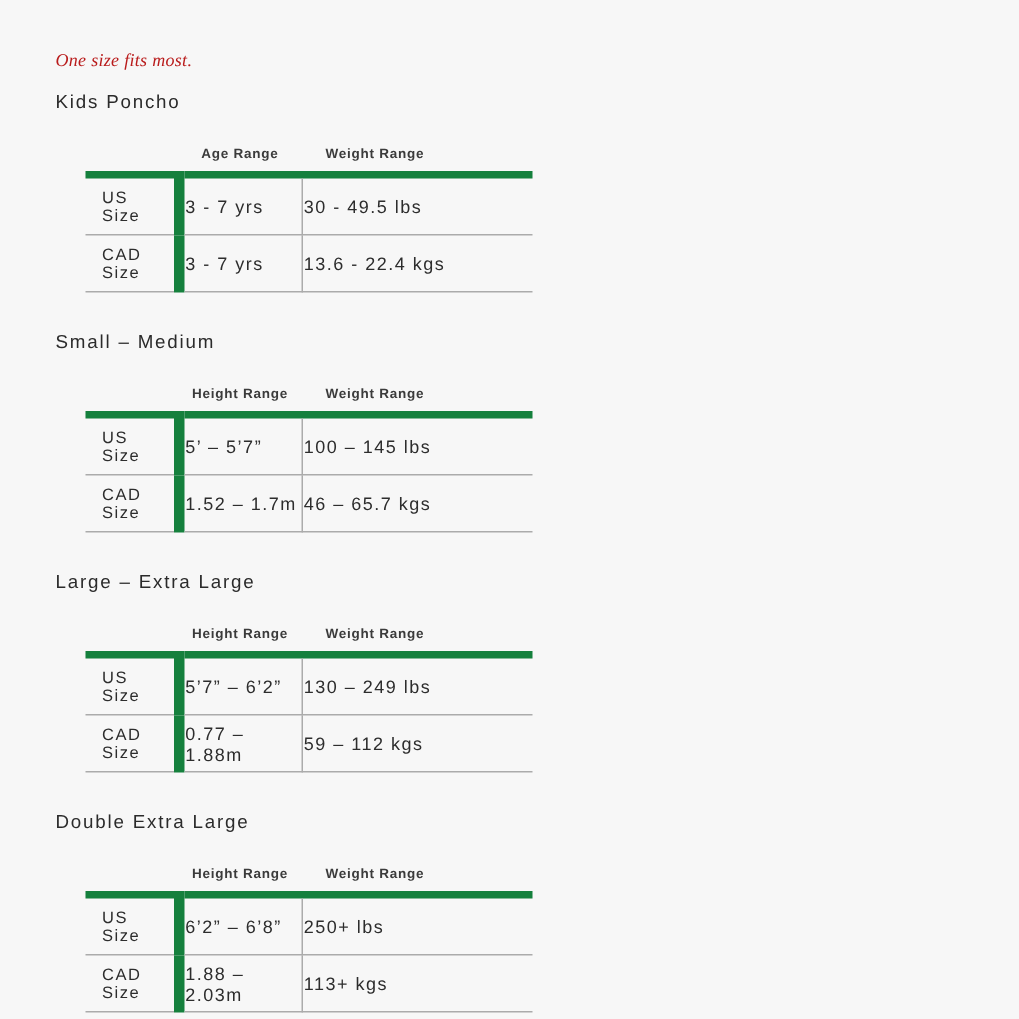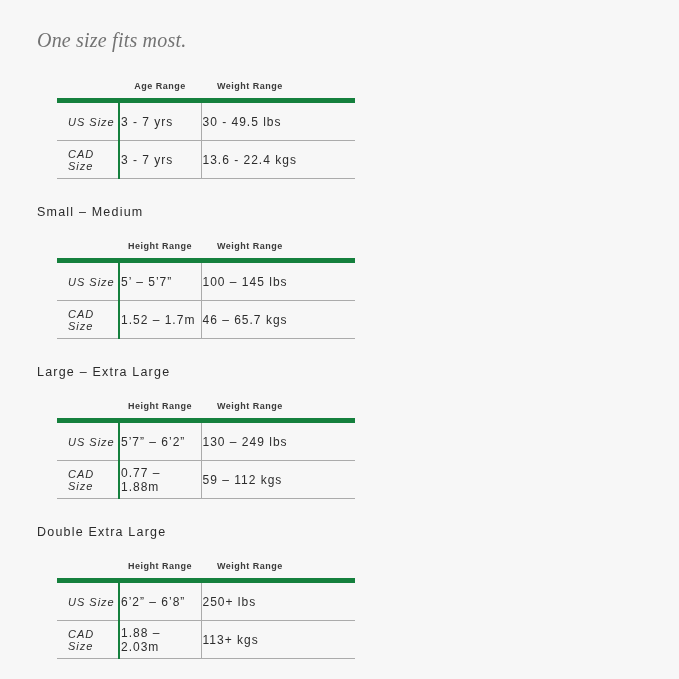--- a/index.html
+++ b/index.html
@@ -10,23 +10,23 @@
     background: #f7f7f7;
     font-family: "Liberation Sans", sans-serif;
     overflow: hidden;
   }
   .content {
     padding: 31px 30px 0 37px;
   }
   .tagline {
     font-family: "Liberation Serif", serif;
     font-style: italic;
-    font-size: 20px;
+    font-size: 12px;
     line-height: 19px;
-    color: #737373;
+    color: #b91c1c;
     margin: 0 0 11px 0;
     letter-spacing: 0.2px;
   }
   .description {
     font-family: "Liberation Serif", serif;
     font-size: 16px;
     line-height: 19px;
     color: #585e62;
     margin: 0 0 16px 0;
   }
@@ -63,39 +63,39 @@
   table.size-table th.c3 { text-align: left; padding-left: 16px; }
   table.size-table td {
     height: 35px;
     border-bottom: 1px solid #ababab;
     font-size: 12px;
     letter-spacing: 1px;
     color: #2d2d2d;
     vertical-align: middle;
   }
   table.size-table td.c1 {
-    border-right: 2px solid #15803d;
+    border-right: 7px solid #15803d;
     padding-left: 11px;
     font-size: 11px;
-    font-style: italic;
   }
   table.size-table td.c2 {
     border-right: 1px solid #ababab;
   }
   table.size-table td.c3 {
   }
 </style>
 </head>
 <body>
 
 <div class="content">
 
   <p class="tagline">One size fits most.</p>
 
   <div class="size-section">
+    <h3 class="section-title">Kids Poncho</h3>
     <table class="size-table">
       <tbody>
           <tr>
         <th class="c1"></th>
         <th class="c2">Age Range</th>
         <th class="c3">Weight Range</th>
       </tr>
       <tr>
         <td class="c1">US Size</td>
         <td class="c2">3 - 7 yrs</td>

